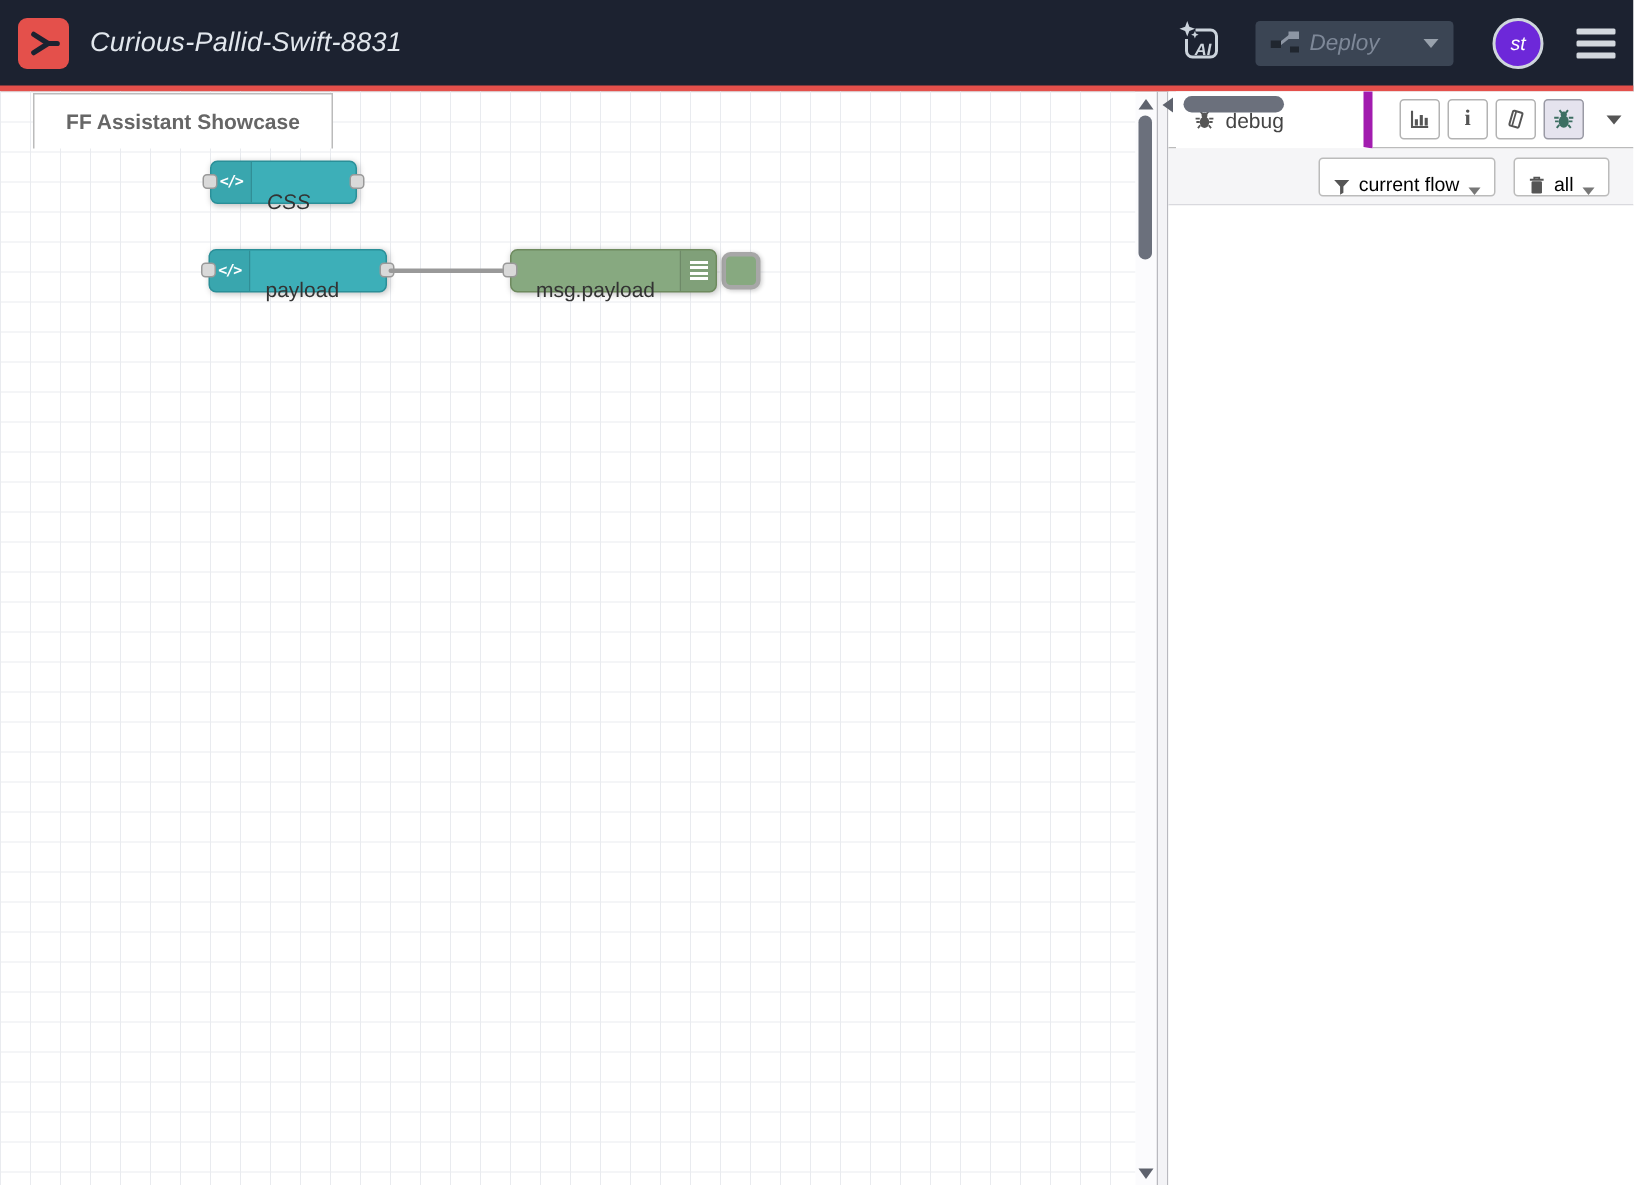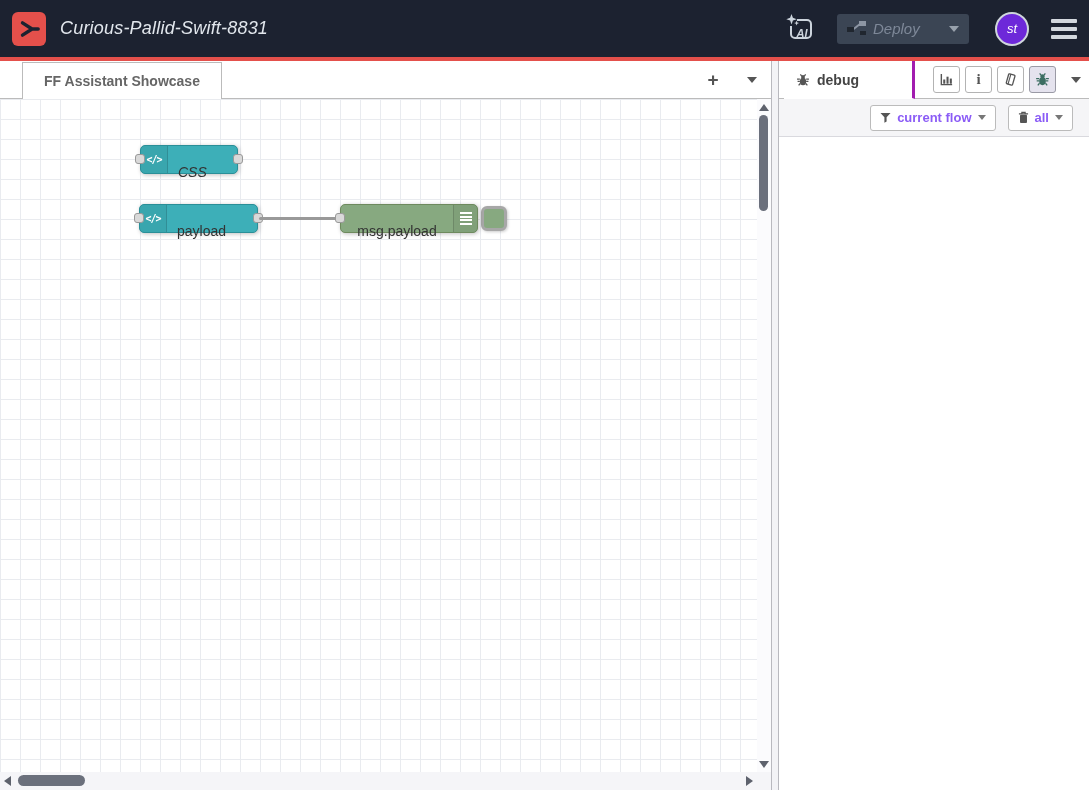--- a/index.html
+++ b/index.html
@@ -21,21 +21,21 @@
   .caret { width:0; height:0; border-left:5px solid transparent; border-right:5px solid transparent;
            border-top:6px solid #98a1ac; }
   .avatar { width:34px; height:34px; border-radius:50%; background:#6d28d9; border:2px solid #cfd6dc;
             color:#fff; font-size:13px; display:flex; align-items:center; justify-content:center;
             margin-left:26px; cursor:pointer; }
   .hamburger { margin-left:22px; display:flex; flex-direction:column; gap:4px; cursor:pointer; }
   .hamburger span { width:26px; height:4px; background:#d3d8de; border-radius:1px; }
 
   
   .main { flex:1; display:flex; min-height:0; }
-  .workspace { width:771px; flex:0 0 auto; display:flex; flex-direction:column; }
+  .workspace { width:771px; flex:0 0 auto; display:flex; flex-direction:row; }
 
   
   .tabbar { height:38px; position:relative; background:#fff; flex:0 0 auto; }
   .tabbar-border { position:absolute; left:0; right:0; bottom:0; height:1px; background:#bbb; }
   .flow-tab { position:absolute; left:22px; top:1px; bottom:0; width:200px; background:#fff;
               border:1px solid #bbb; border-bottom:none; z-index:2; display:flex; align-items:center;
               justify-content:center; font-size:14px; font-weight:bold; color:#666; cursor:pointer; }
   .tab-plus { position:absolute; right:46px; top:7px; width:24px; height:24px; border:none; background:none;
               color:#555; font-size:19px; font-weight:bold; line-height:24px; text-align:center; cursor:pointer; }
   .tab-caret { position:absolute; right:14px; top:16px; border-top-color:#555; cursor:pointer; }
@@ -84,34 +84,34 @@
   .tri-left { left:4px; border-right:7px solid #5e626d; }
   .tri-right { left:746px; border-left:7px solid #5e626d; }
 
   
   .splitter { width:8px; flex:0 0 auto; background:#f3f3f6; border-left:1px solid #b9b9bf;
               border-right:1px solid #b9b9bf; cursor:col-resize; }
 
   
   .sidebar { flex:1; display:flex; flex-direction:column; background:#fff; min-width:0; }
   .side-tabs { height:38px; flex:0 0 auto; border-bottom:1px solid #bbb; display:flex; align-items:stretch; background:#fff; }
-  .debug-tab { margin-left:5px; width:131px; background:#fff; border-right:3px solid #a21caf;
+  .debug-tab { margin-left:5px; width:131px; background:#fff; border-right:6px solid #a21caf;
                border-bottom:1px solid #fff; margin-bottom:-1px; display:flex; align-items:center;
-               gap:7px; padding-left:12px; font-size:14px; font-weight:bold; color:#444; cursor:pointer; }
+               gap:7px; padding-left:12px; font-size:14px; font-weight:normal; color:#444; cursor:pointer; }
   .side-buttons { margin-left:auto; display:flex; align-items:center; gap:5px; padding-right:8px; }
   .icon-btn { width:27px; height:27px; background:#fff; border:1px solid #b3b3b3; border-radius:3px;
               display:flex; align-items:center; justify-content:center; cursor:pointer; color:#555; }
   .icon-btn.active { background:#e5e3ee; border-color:#9a9aa5; color:#3c6e62; }
   .glyph-i { font-family:"Liberation Serif", serif; font-weight:bold; font-size:15px; line-height:1; }
   .side-caret { margin-left:10px; border-top-color:#555; cursor:pointer; }
 
   .filter-row { height:38px; flex:0 0 auto; background:#f5f5f7; border-bottom:1px solid #d9d9de;
                 display:flex; align-items:center; justify-content:flex-end; gap:12px; padding-right:16px; }
   .filter-btn { height:26px; background:#fff; border:1px solid #bbb; border-radius:3px;
-                display:flex; align-items:center; gap:6px; padding:0 9px; font-size:13px; color:#8b5cf6; cursor:pointer;font-weight:bold; }
+                display:flex; align-items:flex-end; gap:6px; padding:0 9px; font-size:13px; color:#000000; cursor:pointer; }
   .filter-btn .caret { border-top-color:#777; border-left-width:4px; border-right-width:4px; border-top-width:5px; }
   .debug-body { flex:1; background:#fff; }
 </style>
 </head>
 <body>
 
 <div class="app">
 
   <div class="header">
     <div class="logo">

